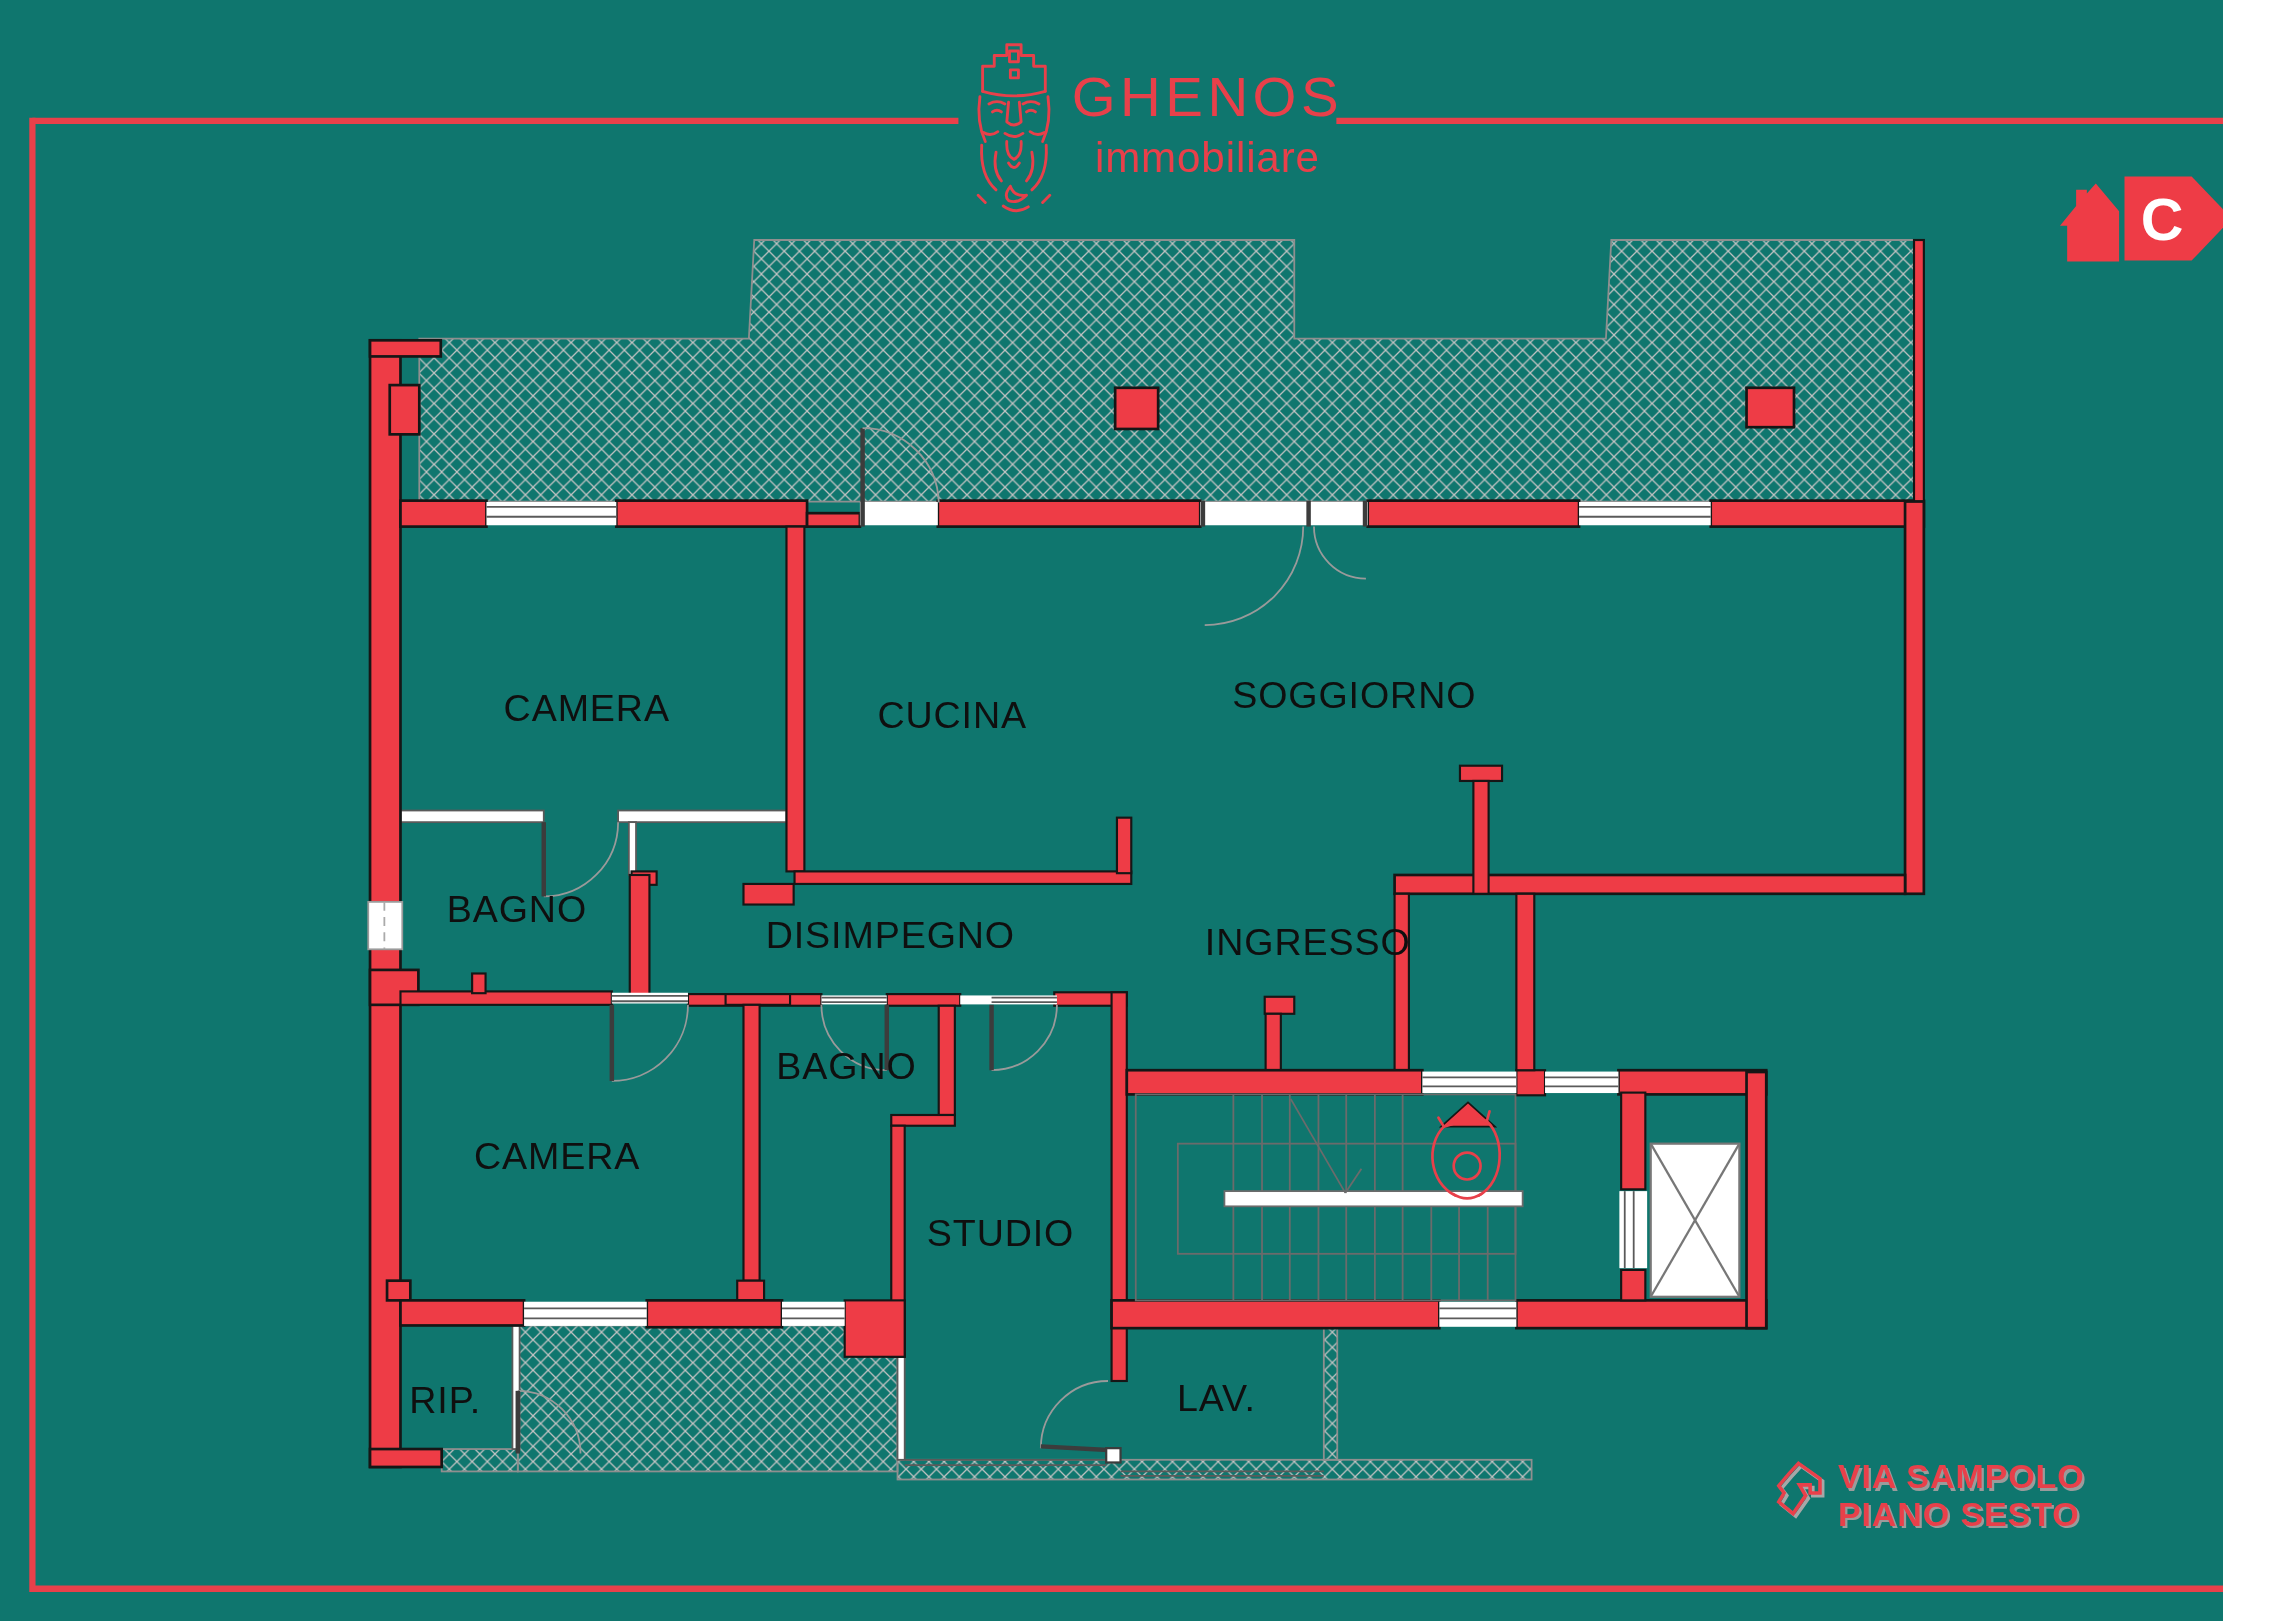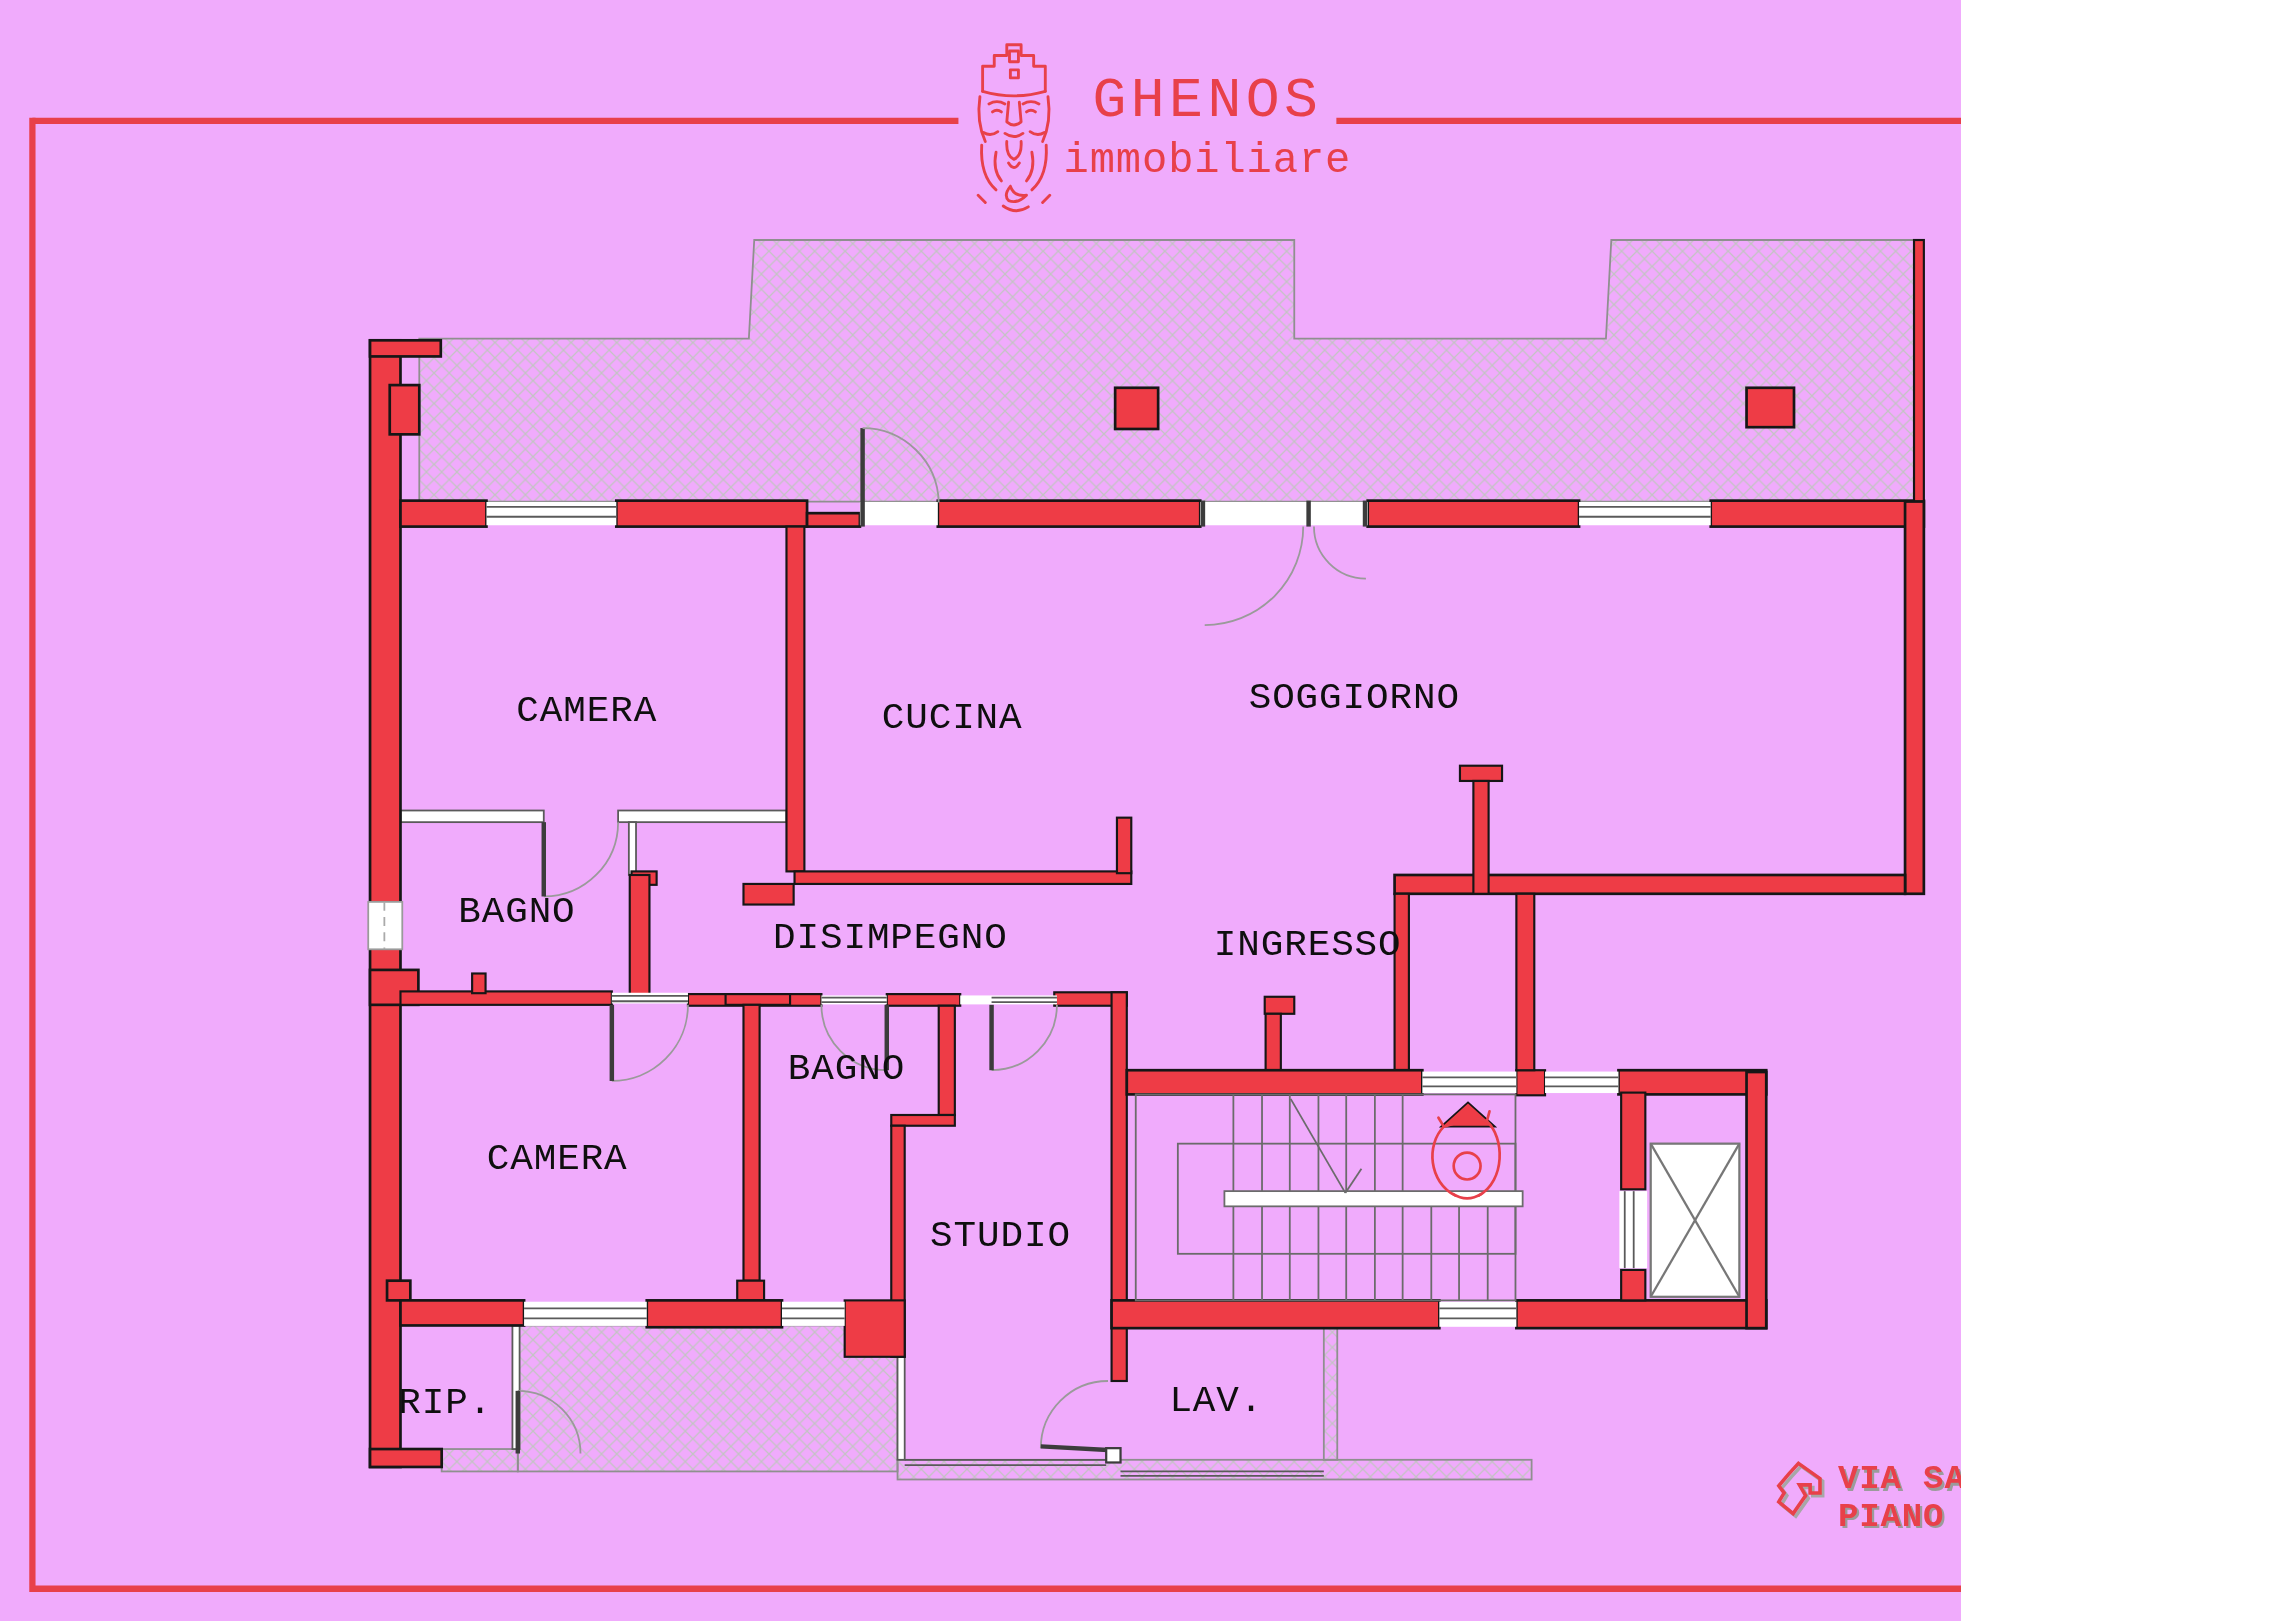--- a/index.html
+++ b/index.html
@@ -1,17 +1,17 @@
 <!DOCTYPE html>
 <html style="--accent-red: #e8404a; --wall-red: #ee3c46; --line-dark: #161616; --thin-line: #5a5a5a; --hatch-edge: #8f8f8f; --hatch-gray: #c3c3c3;font-size:14.3px"><head>
 <meta charset="utf-8">
 <style>
   html,body{margin:0;padding:0;background:#ffffff;}
-  .stage{position:relative;width:1961px;height:1621px;background:#f0abfc;overflow:hidden;
-         font-family:Liberation Mono, monospace;}
+  .stage{position:relative;width:2223px;height:1621px;background:#0f766e;overflow:hidden;
+         font-family:Liberation Sans, sans-serif;}
   svg{position:absolute;left:0;top:0;}
   .wall{fill:var(--wall-red);stroke:var(--line-dark);stroke-width:3px;}
   .wall-thin{fill:var(--wall-red);stroke:var(--line-dark);stroke-width:2.4px;}
   .hatch-area{fill:url(#xhatch);stroke:var(--hatch-edge);stroke-width:2px;}
   .thinwall{fill:#ffffff;stroke:var(--thin-line);stroke-width:2px;}
   .sill{fill:#ffffff;}
   .sill-line{stroke:var(--thin-line);stroke-width:2px;}
   .door-arc{fill:none;stroke:#9a9a9a;stroke-width:2px;}
   .door-leaf{stroke:#3c3c3c;stroke-width:5px;}
   .stair-line{stroke:#6b6b6b;stroke-width:2px;fill:none;}

